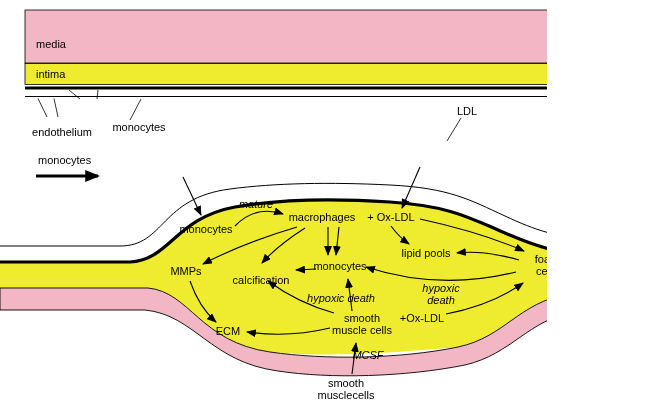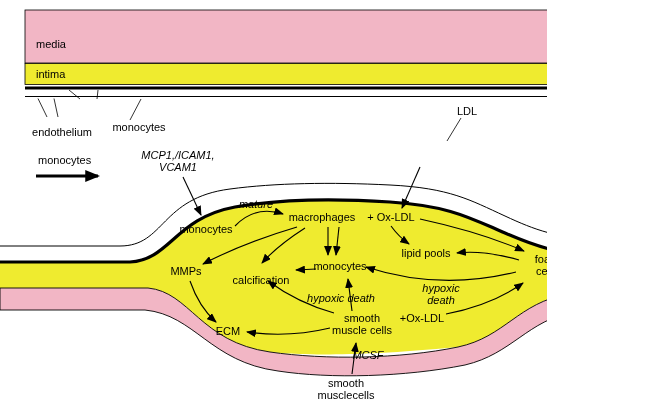--- a/index.html
+++ b/index.html
@@ -66,22 +66,20 @@
       <path d="M420,219 Q480,232 524,251" marker-end="url(#ah)"></path>
       <path d="M352,374 L356,343" marker-end="url(#ah)"></path>
     </g>
   </svg>
 
   <div class="lbl la" style="left:36px;top:44px">media</div>
   <div class="lbl la" style="left:36px;top:74px">intima</div>
   <div class="lbl" style="left:62px;top:132px">endothelium</div>
   <div class="lbl" style="left:139px;top:127px">monocytes</div>
   <div class="lbl la" style="left:38px;top:160px">monocytes</div>
-  <div class="lbl it" style="left:178px;top:161px">MCP1,/ICAM1,
-VCAM1</div>
   <div class="lbl" style="left:467px;top:111px">LDL</div>
 
   <div class="lbl" style="left:206px;top:229px">monocytes</div>
   <div class="lbl it" style="left:256px;top:204px">mature</div>
   <div class="lbl" style="left:322px;top:217px">macrophages</div>
   <div class="lbl" style="left:391px;top:217px">+ Ox-LDL</div>
   <div class="lbl" style="left:426px;top:253px">lipid pools</div>
   <div class="lbl" style="left:547px;top:265px">foam
 cells</div>
   <div class="lbl" style="left:186px;top:271px">MMPs</div>

